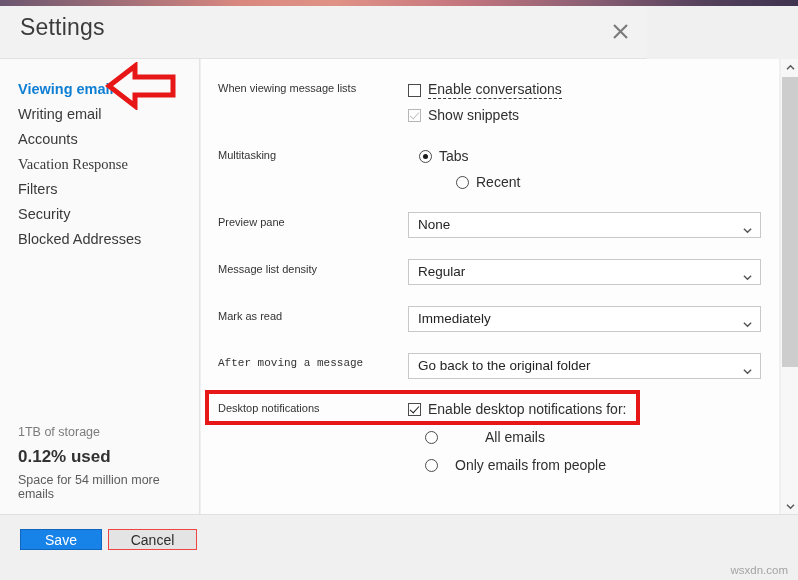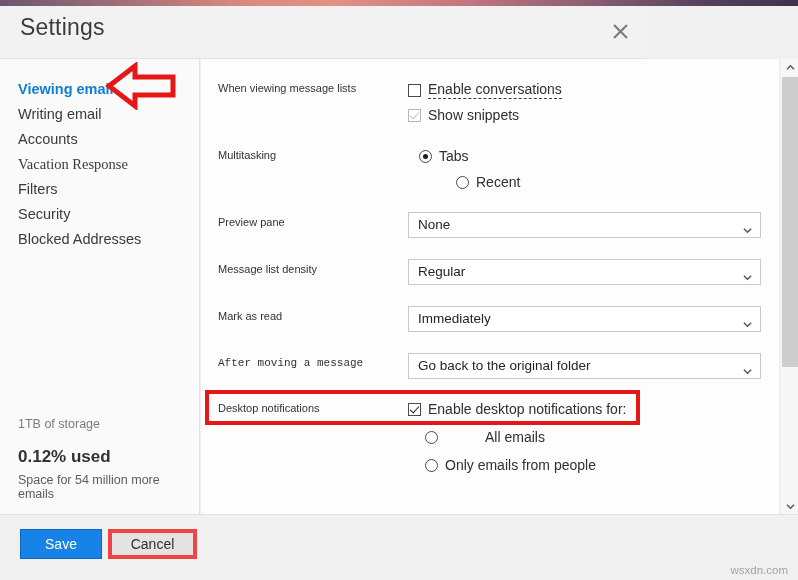--- a/index.html
+++ b/index.html
@@ -92,21 +92,21 @@
   #storage-block {
     position: absolute;
     left: 0; bottom: 0;
     width: 199px;
     padding: 0 0 14px 18px;
     box-sizing: border-box;
   }
   #storage-total {
     font-size: 12.5px;
     color: #7b7b7b;
-    margin-bottom: 16px;
+    margin-bottom: 8px;
   }
   #storage-used {
     font-size: 17px;
     color: #323232;
     font-weight: bold;
     margin-bottom: 6px;
   }
   #storage-note {
     font-size: 12.5px;
     color: #5c5c5c;
@@ -265,40 +265,40 @@
   #footer {
     position: absolute;
     left: 0; bottom: 0;
     width: 798px; height: 65px;
     background: #f0f0f0;
     border-top: 1px solid #e0e0e0;
   }
   .btn {
     position: absolute;
     top: 14px;
-    height: 30px;
+    height: 21px;
     font-size: 14px;
     display: flex;
     align-items: center;
     justify-content: center;
     box-sizing: border-box;
     cursor: pointer;
   }
   #save-button {
     left: 20px;
     width: 82px;
     background: #1782e8;
     border: 1px solid #1166bb;
     color: #ffffff;
   }
   #cancel-button {
     left: 108px;
     width: 89px;
     background: #e4e4e4;
-    border: 4px solid #ef4444;
+    border: 1px solid #ef4444;
     color: #2d2d2d;
   }
   #watermark {
     position: absolute;
     right: 10px; bottom: 4px;
     font-size: 11.5px;
     color: #a3a3a3;
   }
 </style>
 </head>
@@ -415,21 +415,21 @@
   <div class="row">
     <div class="row-label" style="top:343px;">Desktop notifications</div>
     <div class="opt-line" style="left:207px; top:342px;">
       <span class="cbox checked"></span>
       <span class="opt-label">Enable desktop notifications for:</span>
     </div>
     <div class="opt-line" style="left:224px; top:370px;gap:40px;">
       <span class="radio"></span>
       <span class="opt-label">All emails</span>
     </div>
-    <div class="opt-line" style="left:224px; top:398px;">
+    <div class="opt-line" style="left:224px; top:398px;gap:10px;">
       <span class="radio"></span>
       <span class="opt-label">Only emails from people</span>
     </div>
   </div>
 
 </div>
 
 <div id="highlight-box"></div>
 
 <div id="scrollbar">

